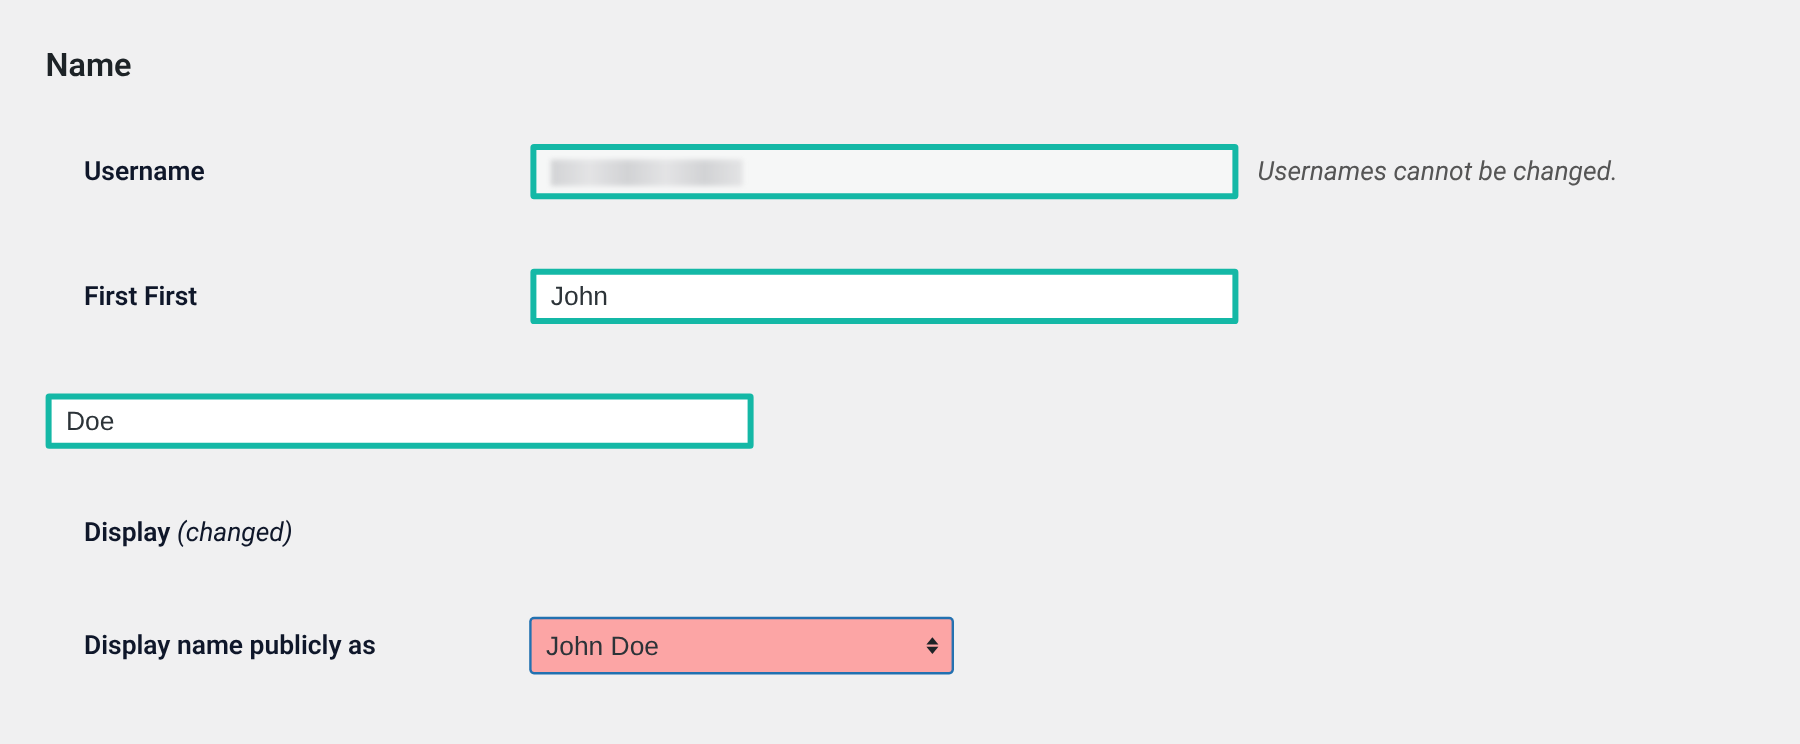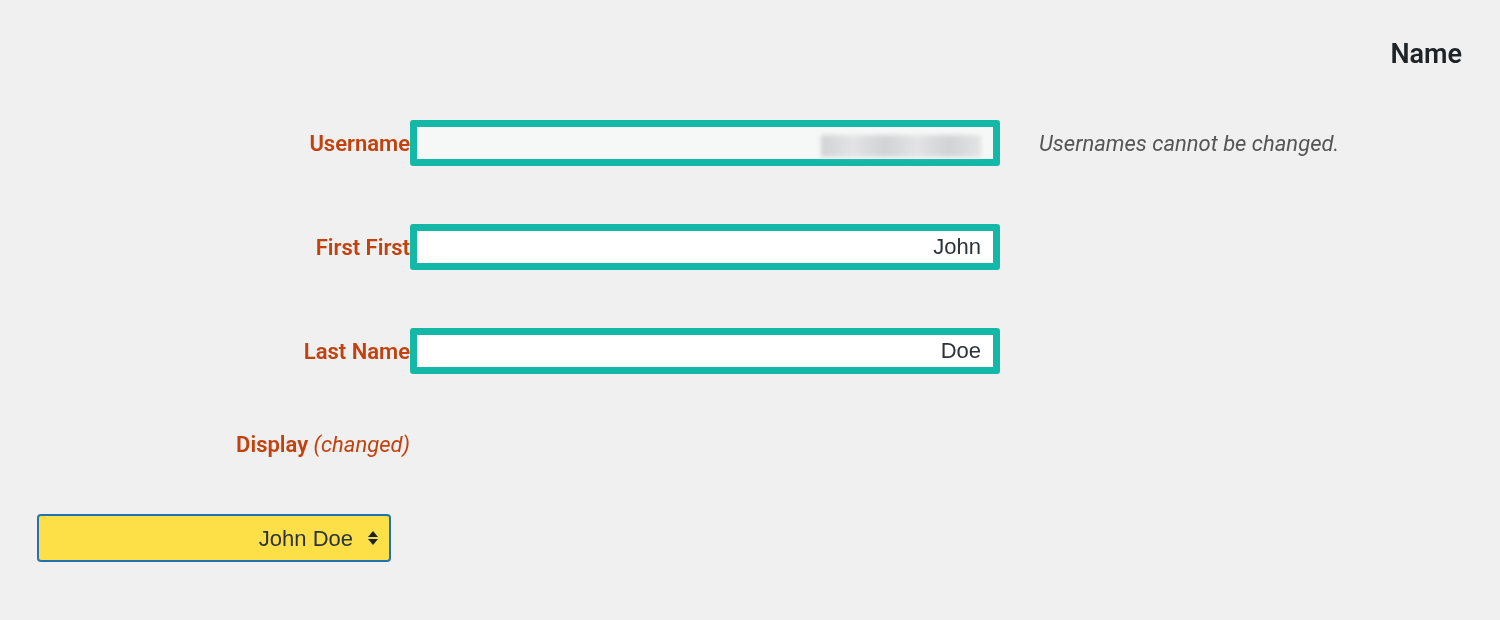--- a/index.html
+++ b/index.html
@@ -1,19 +1,18 @@
 <!DOCTYPE html>
 <html><head>
   <meta charset="utf-8">
   <style>
     * {
       box-sizing: border-box;
       margin: 0;
       padding: 0;
-      text-align: right;
     }
     body {
       font-family: -apple-system, BlinkMacSystemFont, "Segoe UI", Roboto, sans-serif;
       background: #f0f0f1;
       color: #1d2327;
       width: 1500px;
       height: 620px;
       padding: 38px;
     }
     .section-title {
@@ -27,67 +26,68 @@
       align-items: center;
       margin-bottom: 58px;
     }
     .form-row:last-of-type {
       margin-bottom: 0;
     }
     .form-label {
       width: 372px;
       font-size: 22px;
       font-weight: 600;
-      color: #c2410c;
+      color: #0f172a;
       flex-shrink: 0;
+      margin-left: 32px;
     }
     .form-label .required-note {
       font-style: italic;
       font-weight: 400;
     }
     .form-input {
       width: 590px;
       height: 46px;
       padding: 8px 12px;
       font-size: 22px;
       color: #2c3338;
       background: #ffffff;
-      border: 7px solid #14b8a6;
+      border: 5px solid #14b8a6;
       border-radius: 3px;
       outline: none;
     }
     .form-input.disabled {
       background: #f6f7f7;
       color: #8c8f94;
     }
     .blurred-text {
       display: inline-block;
       width: 160px;
       height: 22px;
       background: linear-gradient(90deg, #c3c4c7 0%, #dcdcde 20%, #c3c4c7 40%, #dcdcde 60%, #c3c4c7 80%, #dcdcde 100%);
       filter: blur(2px);
       opacity: 0.7;
     }
     .form-description {
       font-size: 22px;
       font-style: italic;
       color: #555;
-      margin-left: 39px;
+      margin-left: 16px;
     }
     .select-wrapper {
       position: relative;
       display: inline-block;
     }
     .form-select {
       width: 352px;
       height: 46px;
       padding: 8px 36px 8px 12px;
       font-size: 22px;
       color: #2c3338;
-      background: #fde047;
+      background: #fca5a5;
       border: 1px solid #2271b1;
       border-radius: 3px;
       outline: none;
       appearance: none;
       -webkit-appearance: none;
       box-shadow: 0 0 0 1px #2271b1;
     }
     .select-arrows {
       position: absolute;
       right: 12px;
@@ -123,32 +123,32 @@
   </div>
   <span class="form-description">Usernames cannot be changed.</span>
 </div>
 
 <div class="form-row">
   <label class="form-label">First First</label>
   <input type="text" class="form-input" value="John" style="">
 </div>
 
 <div class="form-row">
-  <label class="form-label">Last Name</label>
   <input type="text" class="form-input" value="Doe" style="">
 </div>
 
 <div class="form-row">
   <label class="form-label">
     <span>Display</span>
     <span class="required-note">(changed)</span>
   </label>
 </div>
 
 <div class="form-row">
+  <label class="form-label">Display name publicly as</label>
   <div class="select-wrapper">
     <select class="form-select">
       <option>John Doe</option>
     </select>
     <span class="select-arrows">
       <span class="arrow-up"></span>
       <span class="arrow-down"></span>
     </span>
   </div>
 </div>

